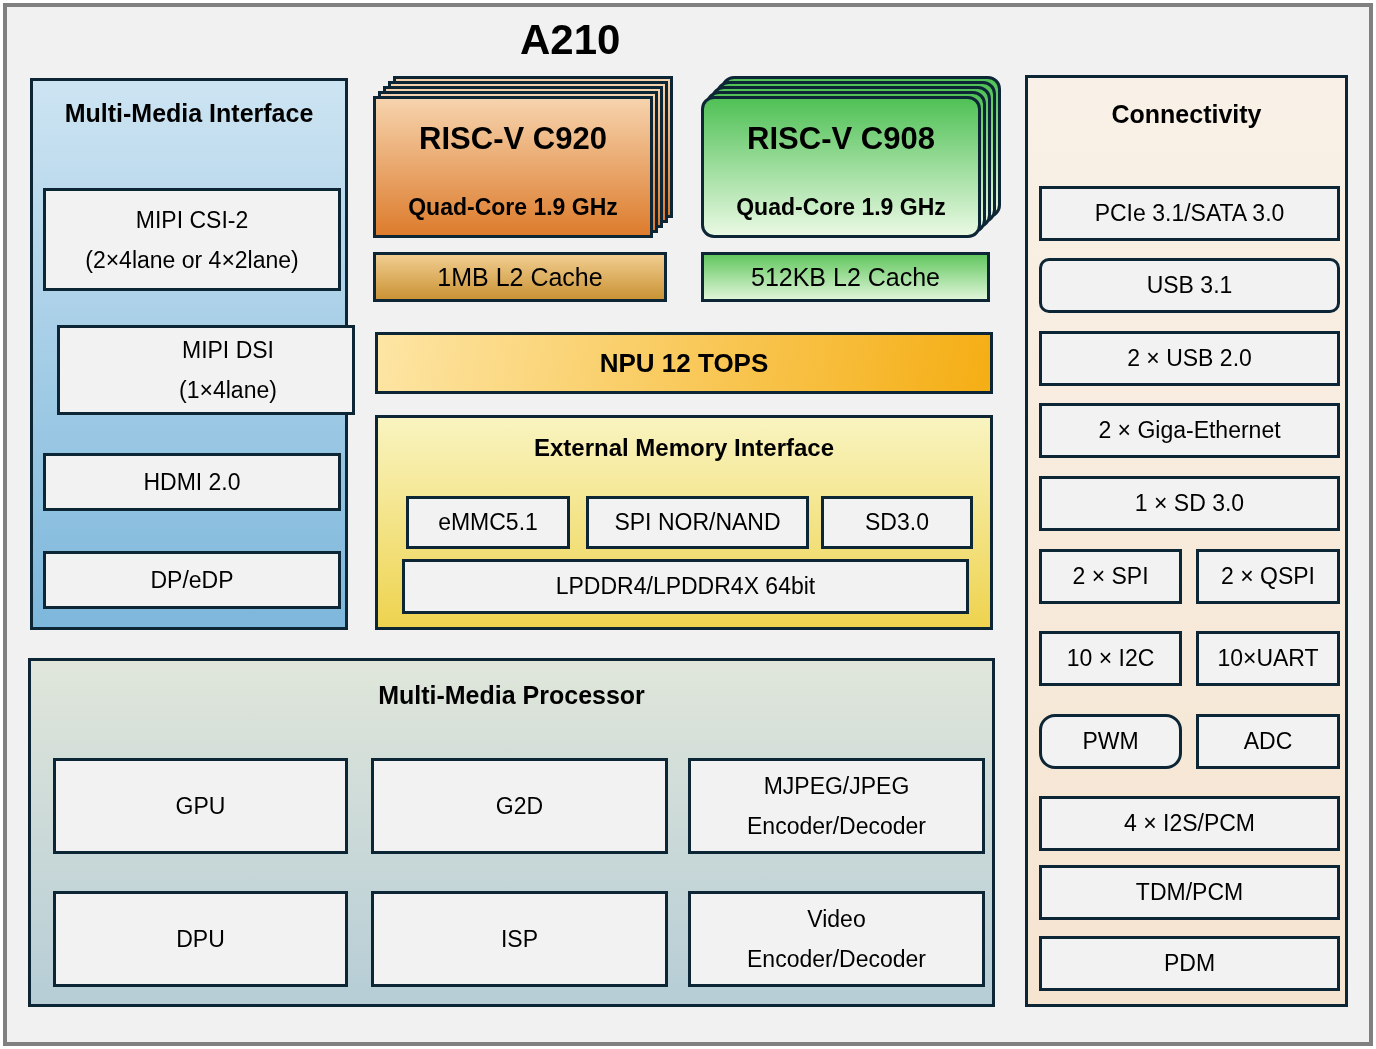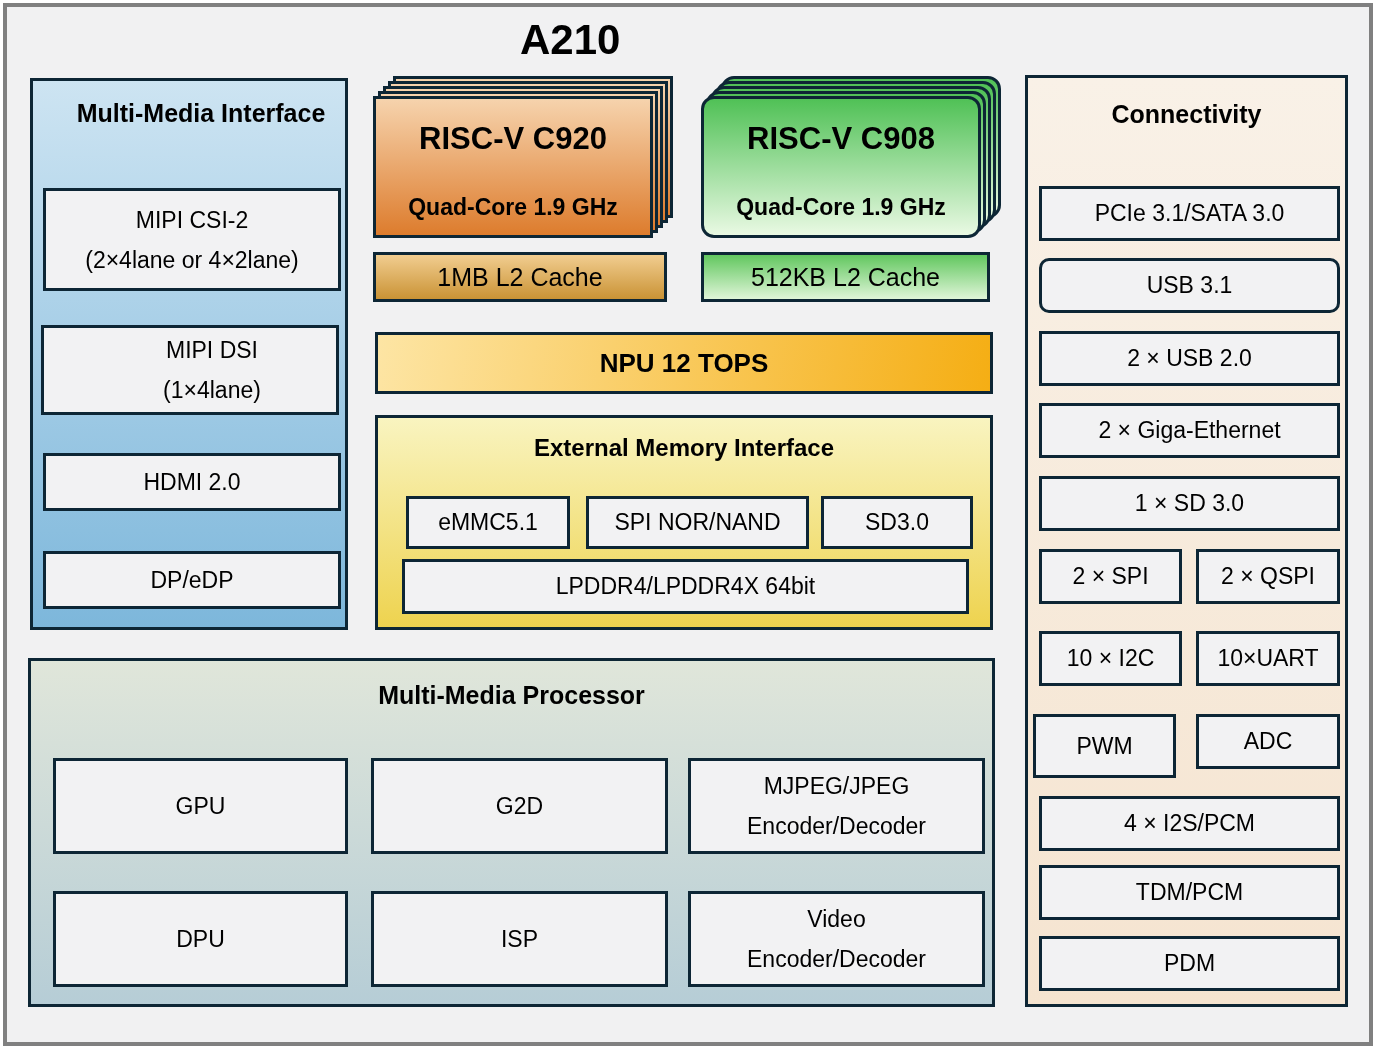--- a/index.html
+++ b/index.html
@@ -57,26 +57,26 @@
 </head>
 <body>
 
 <div class="stage">
 
   <div class="p frame"></div>
 
   <div class="p page-title" style="left:520px;top:16px;width:390px;height:54px;">A210</div>
 
   <section class="p panel mmi" style="left:30px;top:78px;width:318px;height:552px;">
-    <div class="panel-title" style="top:18px;padding-left:12px;">Multi-Media Interface</div>
+    <div class="panel-title" style="top:18px;">Multi-Media Interface</div>
     <div class="p gbox two" style="left:10px;top:107px;width:298px;height:103px;">
       <span class="ln">MIPI CSI-2</span>
       <span class="ln">(2×4lane or 4×2lane)</span>
     </div>
-    <div class="p gbox two" style="left:8px;top:244px;width:298px;height:90px;padding-left:44px;">
+    <div class="p gbox two" style="left:24px;top:244px;width:298px;height:90px;padding-left:44px;">
       <span class="ln">MIPI DSI</span>
       <span class="ln">(1×4lane)</span>
     </div>
     <div class="p gbox" style="left:10px;top:372px;width:298px;height:58px;">
       <span class="ln">HDMI 2.0</span>
     </div>
     <div class="p gbox" style="left:10px;top:470px;width:298px;height:58px;">
       <span class="ln">DP/eDP</span>
     </div>
   </section>
@@ -173,21 +173,21 @@
       <span class="ln">2 × QSPI</span>
     </div>
 
     <div class="p gbox" style="left:11px;top:553px;width:143px;height:55px;">
       <span class="ln">10 × I2C</span>
     </div>
     <div class="p gbox" style="left:168px;top:553px;width:144px;height:55px;">
       <span class="ln">10×UART</span>
     </div>
 
-    <div class="p gbox" style="left:5px;top:636px;width:143px;height:64px;">
+    <div class="p gbox" style="left:11px;top:636px;width:143px;height:55px;border-radius:16px;">
       <span class="ln">PWM</span>
     </div>
     <div class="p gbox" style="left:168px;top:636px;width:144px;height:55px;">
       <span class="ln">ADC</span>
     </div>
 
     <div class="p gbox" style="left:11px;top:718px;width:301px;height:55px;">
       <span class="ln">4 × I2S/PCM</span>
     </div>
     <div class="p gbox" style="left:11px;top:787px;width:301px;height:55px;">

